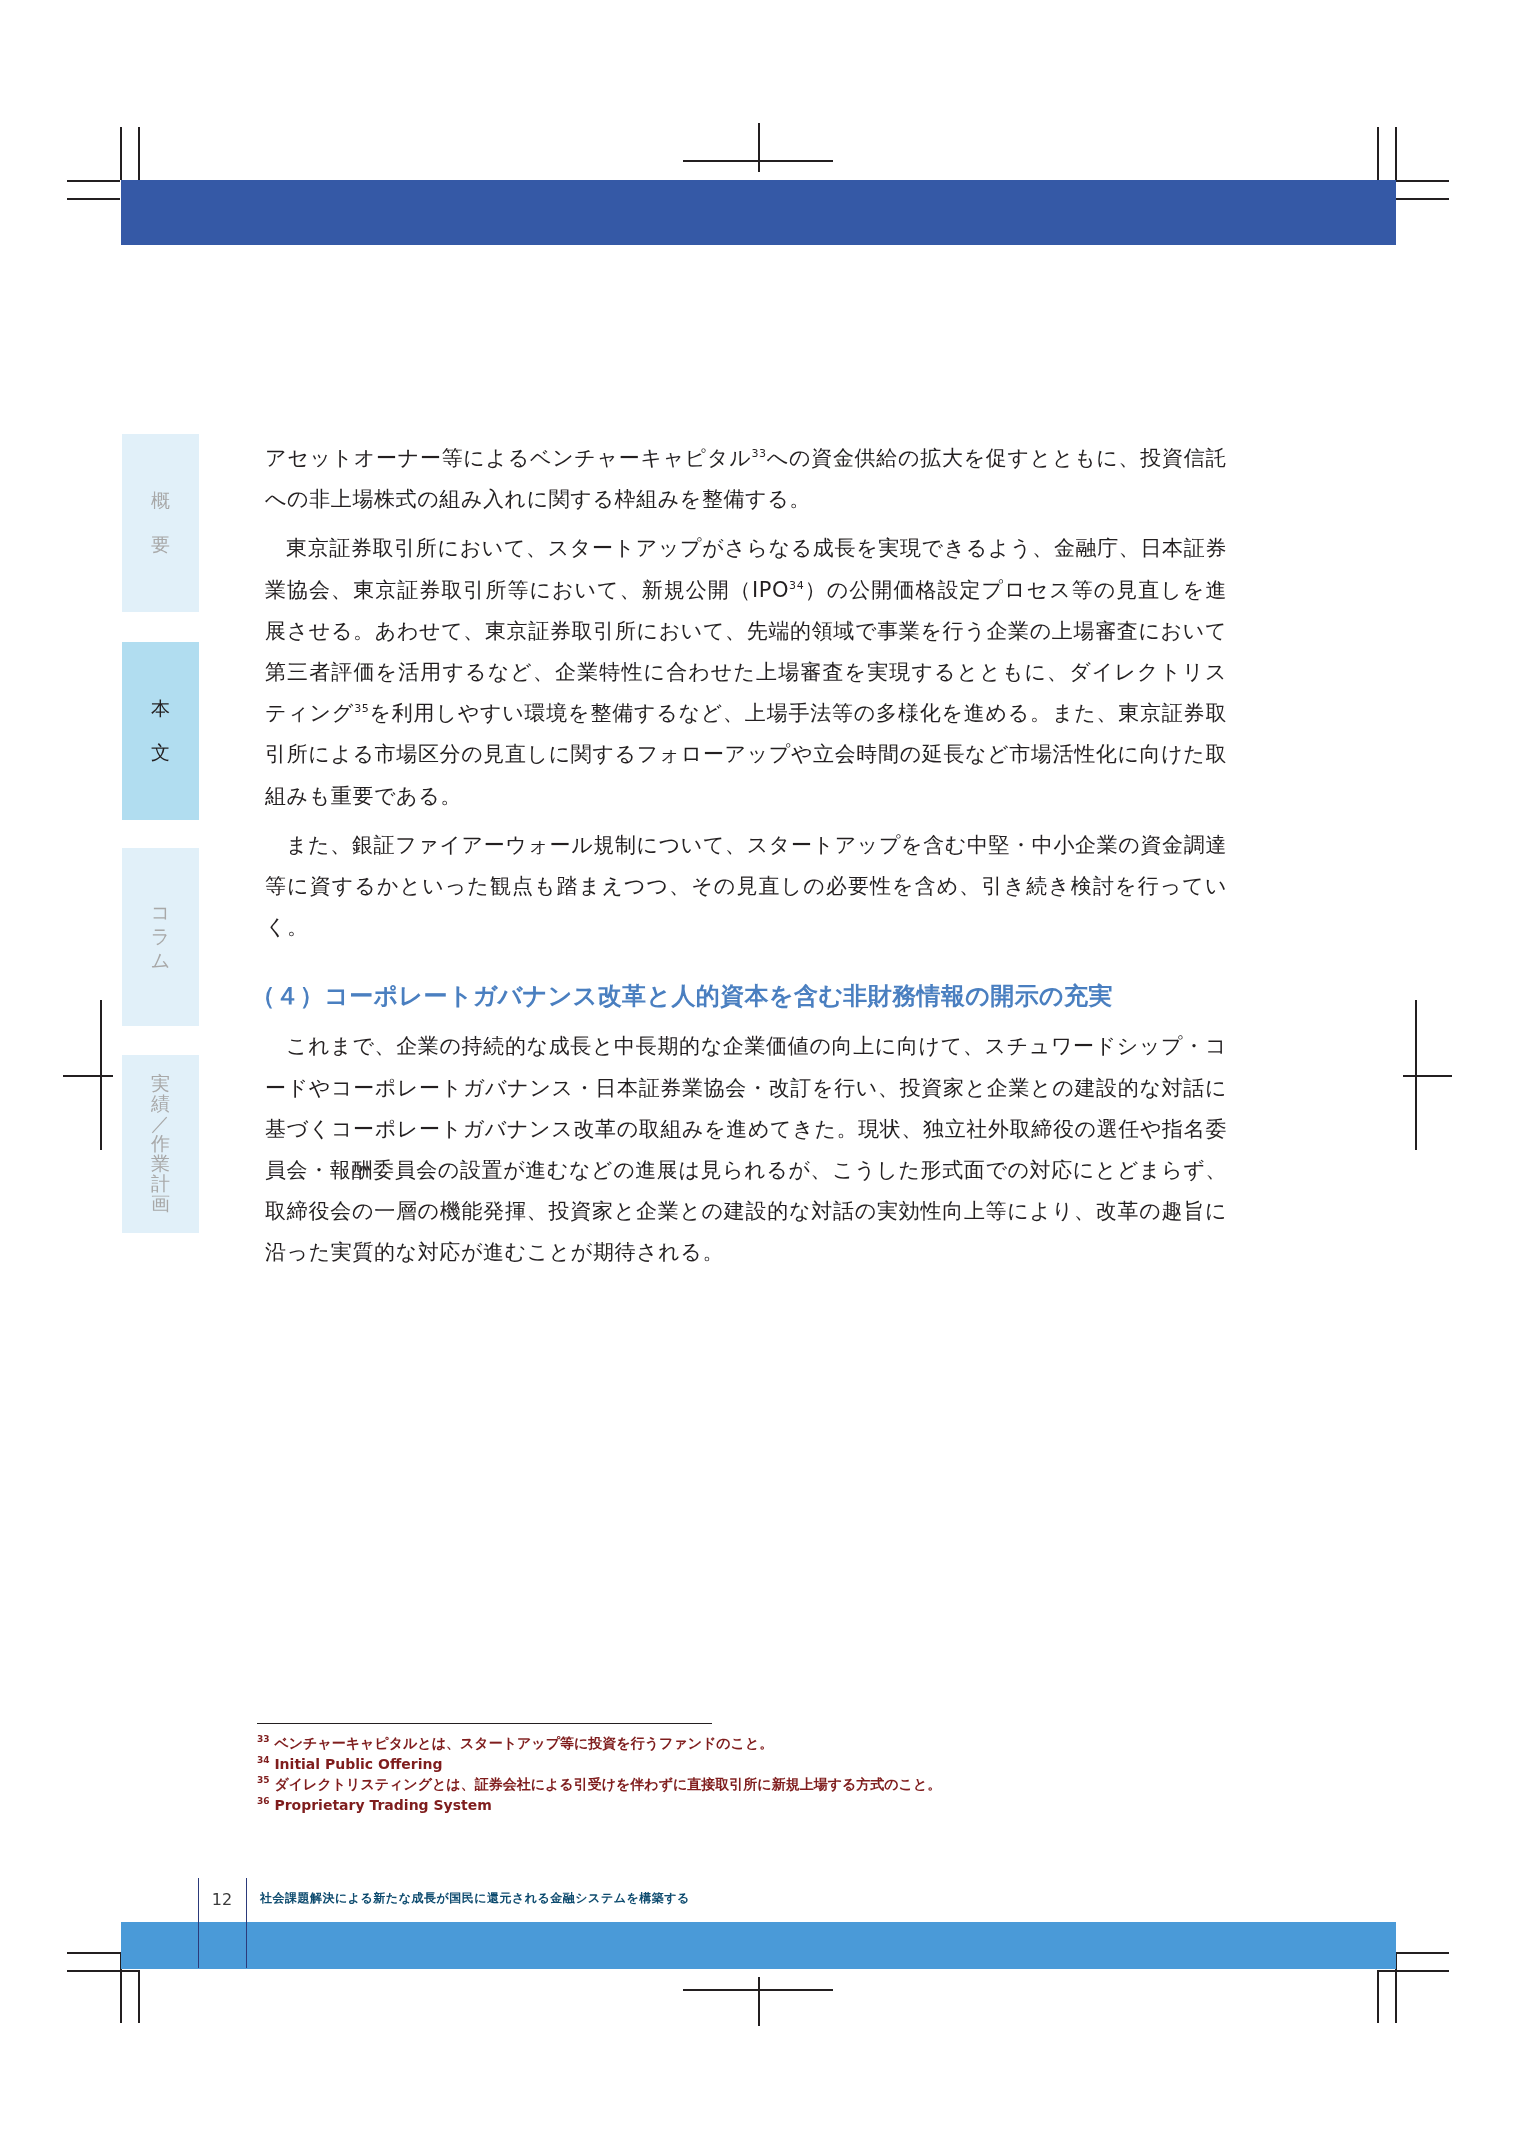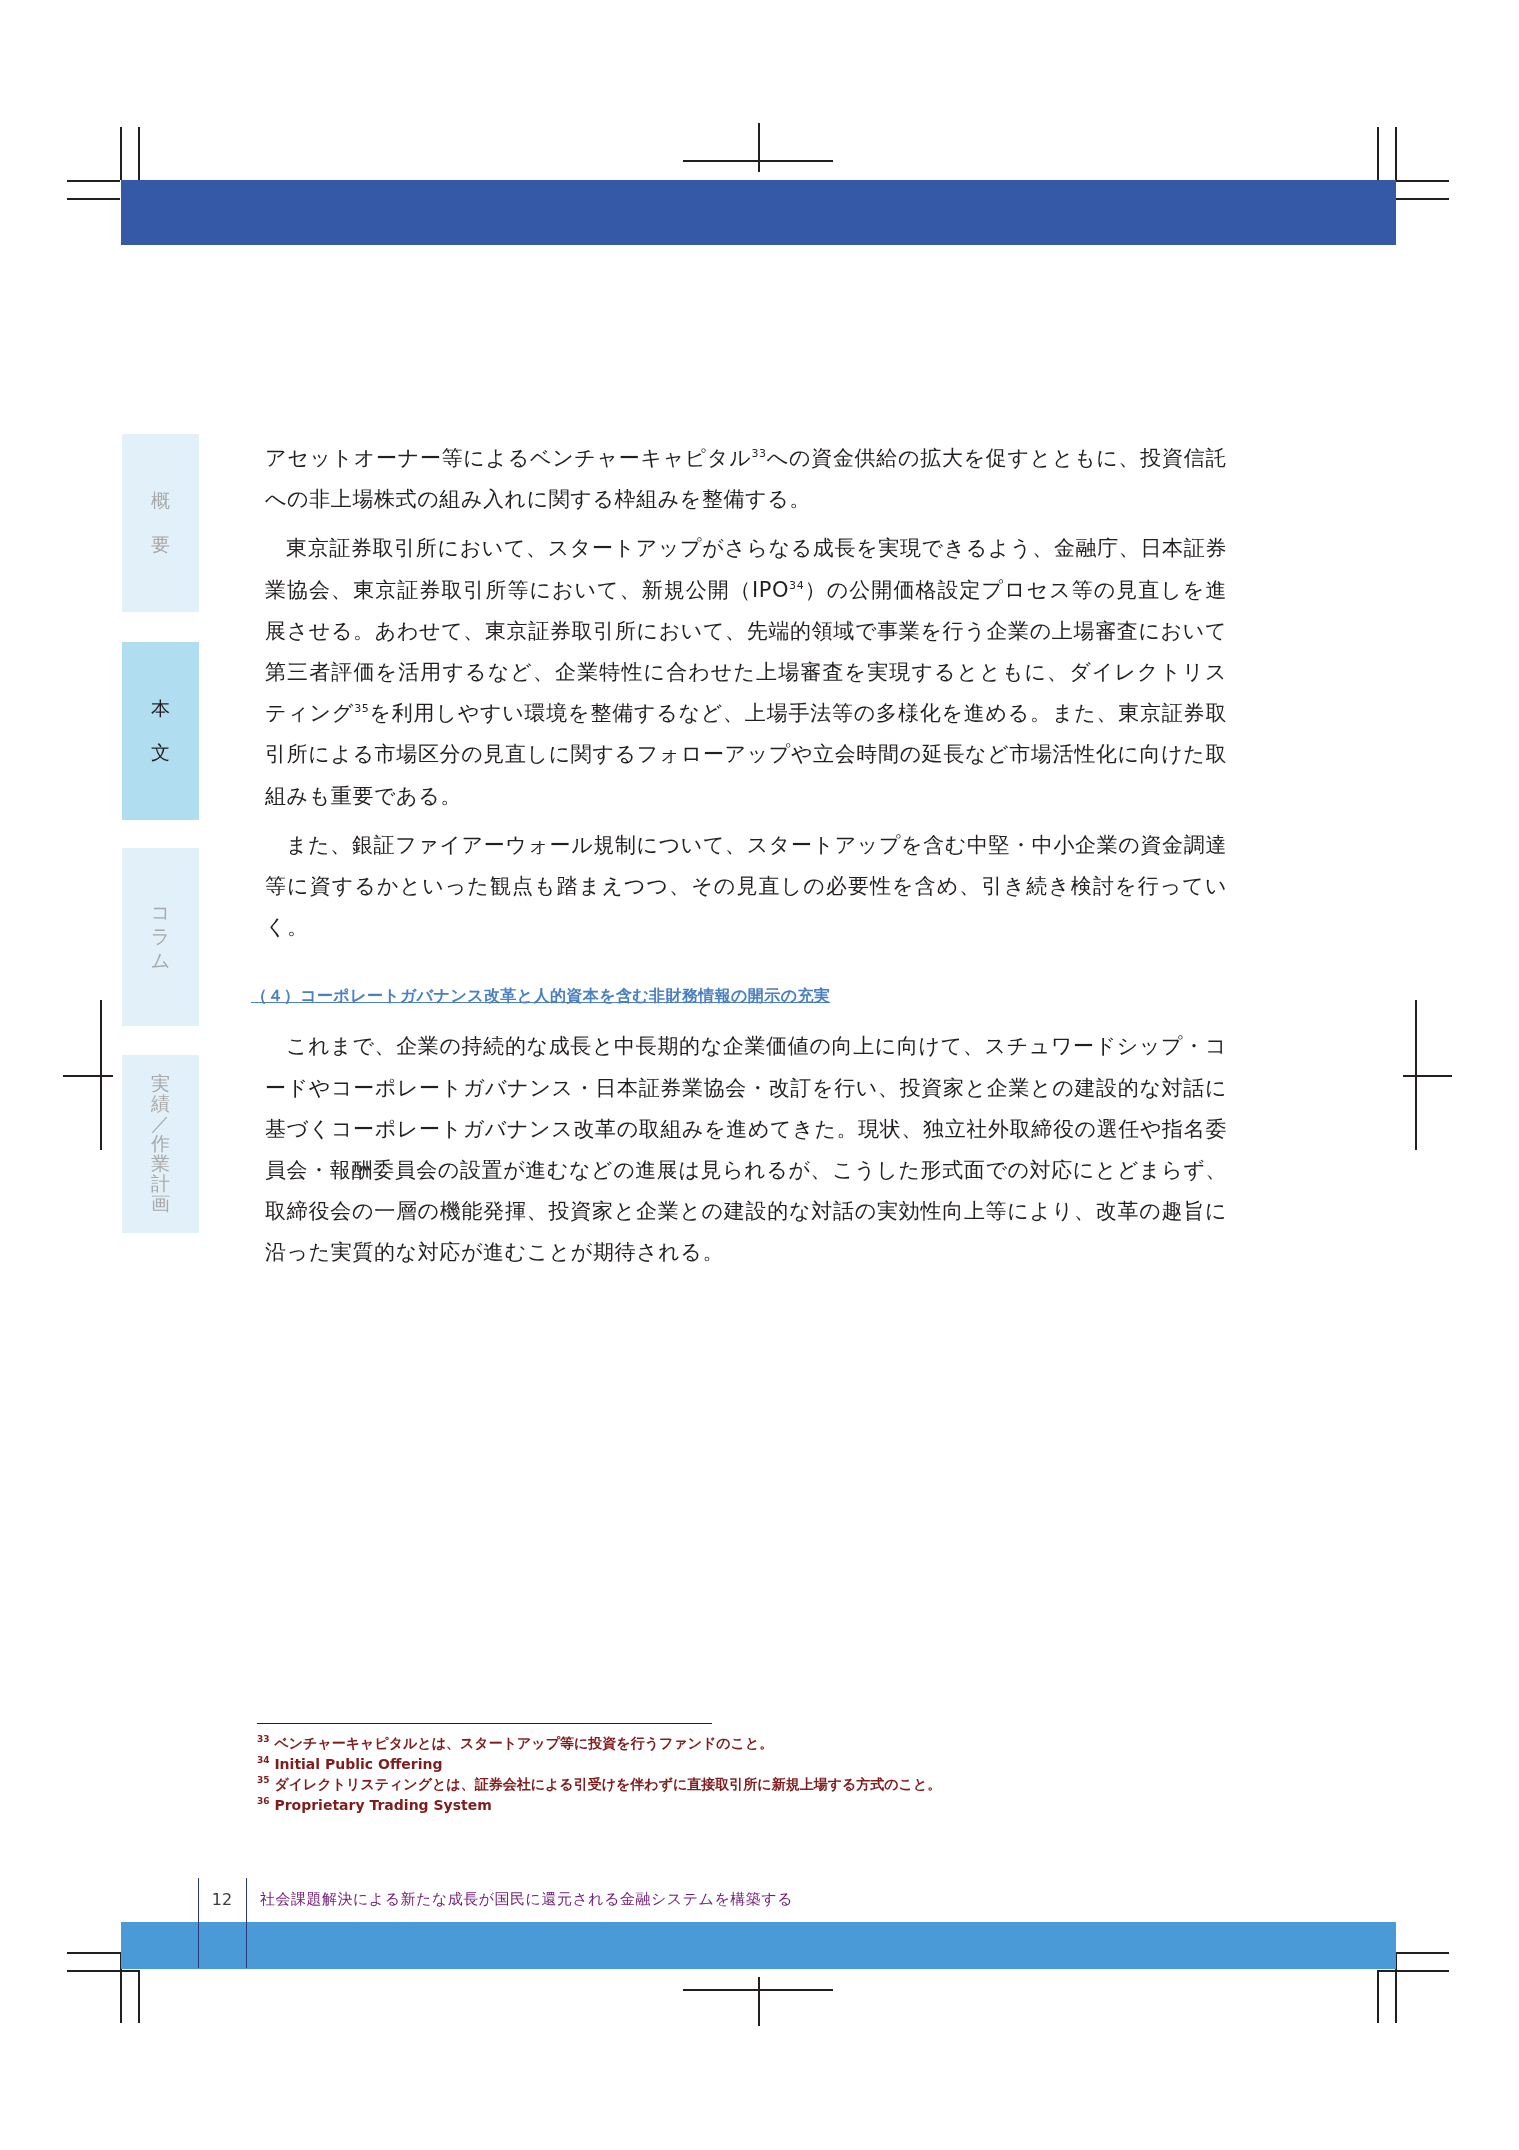--- a/index.html
+++ b/index.html
@@ -11,27 +11,27 @@
   .bottom-band { position:absolute; left:121px; top:1922px; width:1275px; height:47px; background:#4a9ad8; }
   .side-tab { position:absolute; left:122px; width:77px; background:#e1f0f9; display:flex; flex-direction:column;
               align-items:center; justify-content:center; font-size:19px; color:#a8a8a8; line-height:1.05; }
   .side-tab.active { background:#b1ddf0; color:#231f20; }
   .side-tab .ch { display:block; text-align:center; }
   .body-text { position:absolute; left:257px; top:430px; width:978px; font-size:21px; line-height:41.2px;
                letter-spacing:0.6px; text-align:justify; }
   .body-text p { margin:8px; }
   .indent { text-indent:1em; }
   sup { font-size:11px; line-height:0; vertical-align:super; }
-  .section-heading { color:#4a7fc0; font-weight:bold; font-size:16px; margin:26px 0 6px -6px !important;
-                     letter-spacing:0.4px; line-height:44px;text-decoration:underline; }
+  .section-heading { color:#4a7fc0; font-weight:bold; font-size:24px; margin:26px 0 6px -6px !important;
+                     letter-spacing:0.4px; line-height:44px; }
   .footnote-rule { position:absolute; left:257px; top:1723px; width:455px; height:1px; background:#231f20; }
   .footnotes { position:absolute; left:257px; top:1733px; font-size:14px; line-height:20.5px; color:#7f1d1d;font-weight:bold; }
   .footnotes sup { font-size:9px; }
   .page-num { position:absolute; left:198px; top:1890px; width:48px; text-align:center; font-size:16px; color:#3a3a3a; }
-  .running-title { position:absolute; left:260px; top:1890px; font-size:15px; color:#701a75; letter-spacing:0.5px; }
+  .running-title { position:absolute; left:260px; top:1890px; font-size:12px; color:#0c4a6e; letter-spacing:0.5px;font-weight:bold; }
   .divider-blue { position:absolute; width:1px; background:#2c3a7a; }
 </style>
 </head>
 <body>
 
 <div>
 
   <div class="line-v" style="left:120px;top:127px;height:53px;"></div>
   <div class="line-v" style="left:138px;top:127px;height:53px;"></div>
   <div class="line-h" style="left:67px;top:180px;width:53px;"></div>

